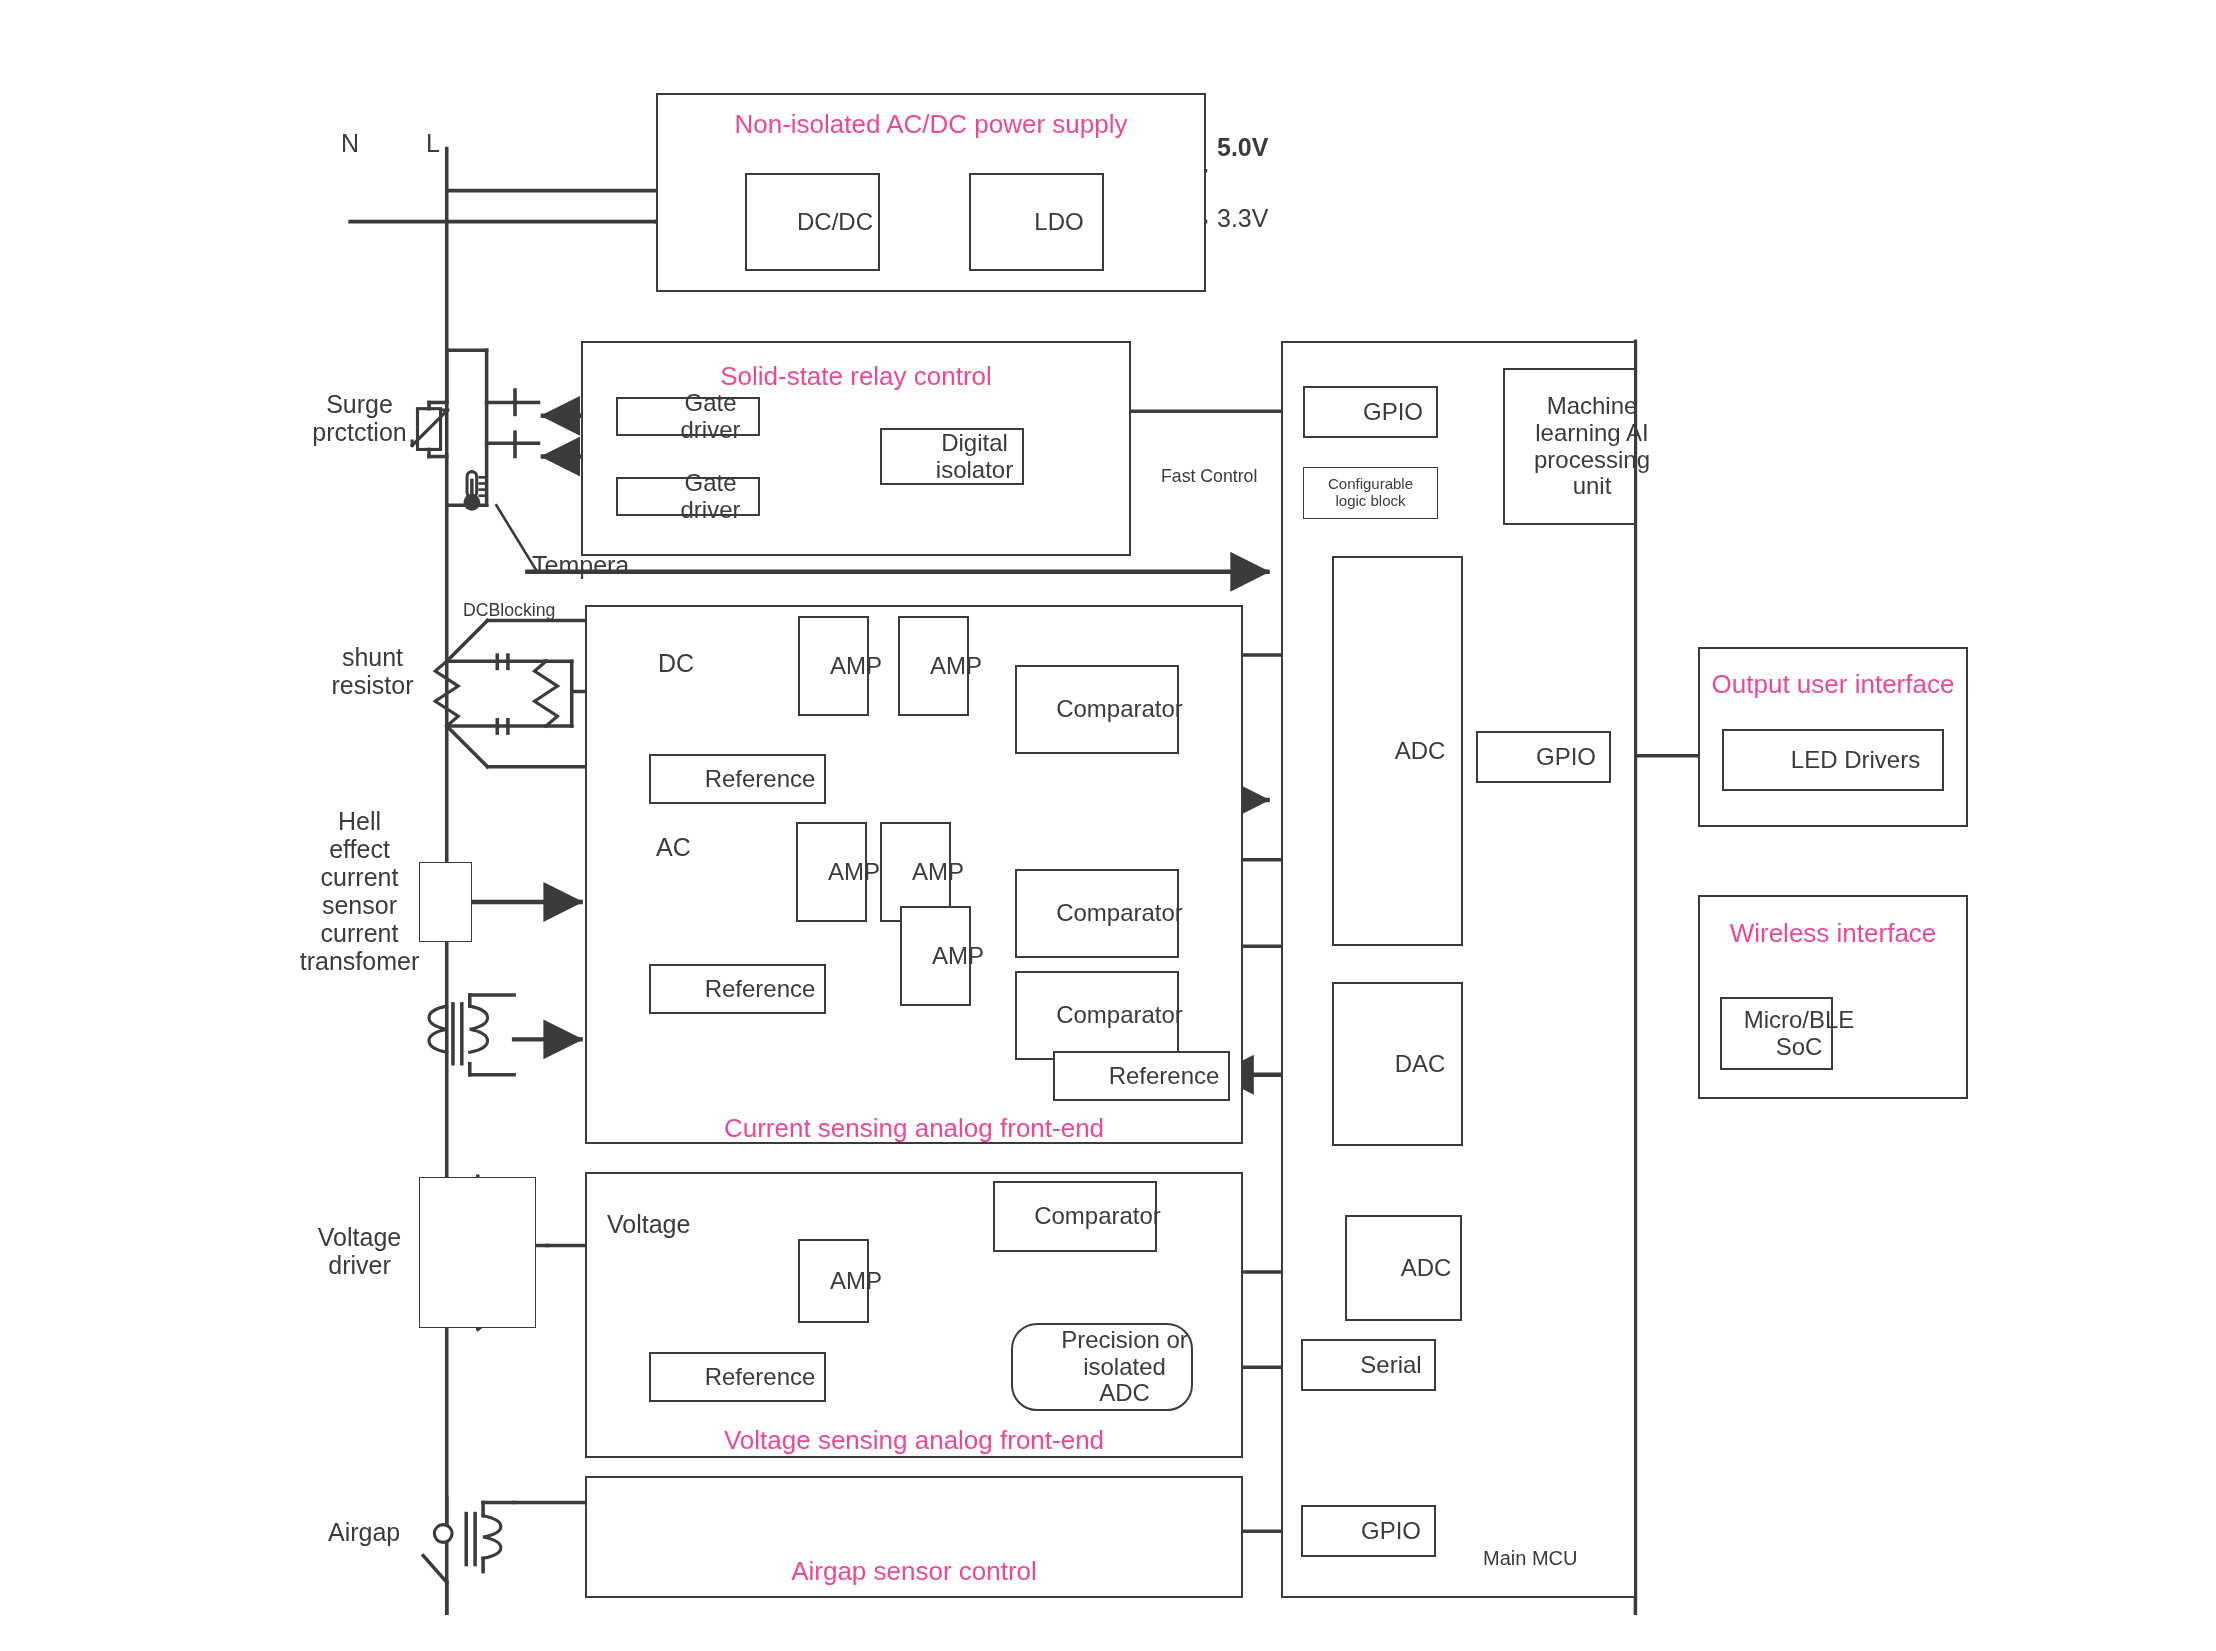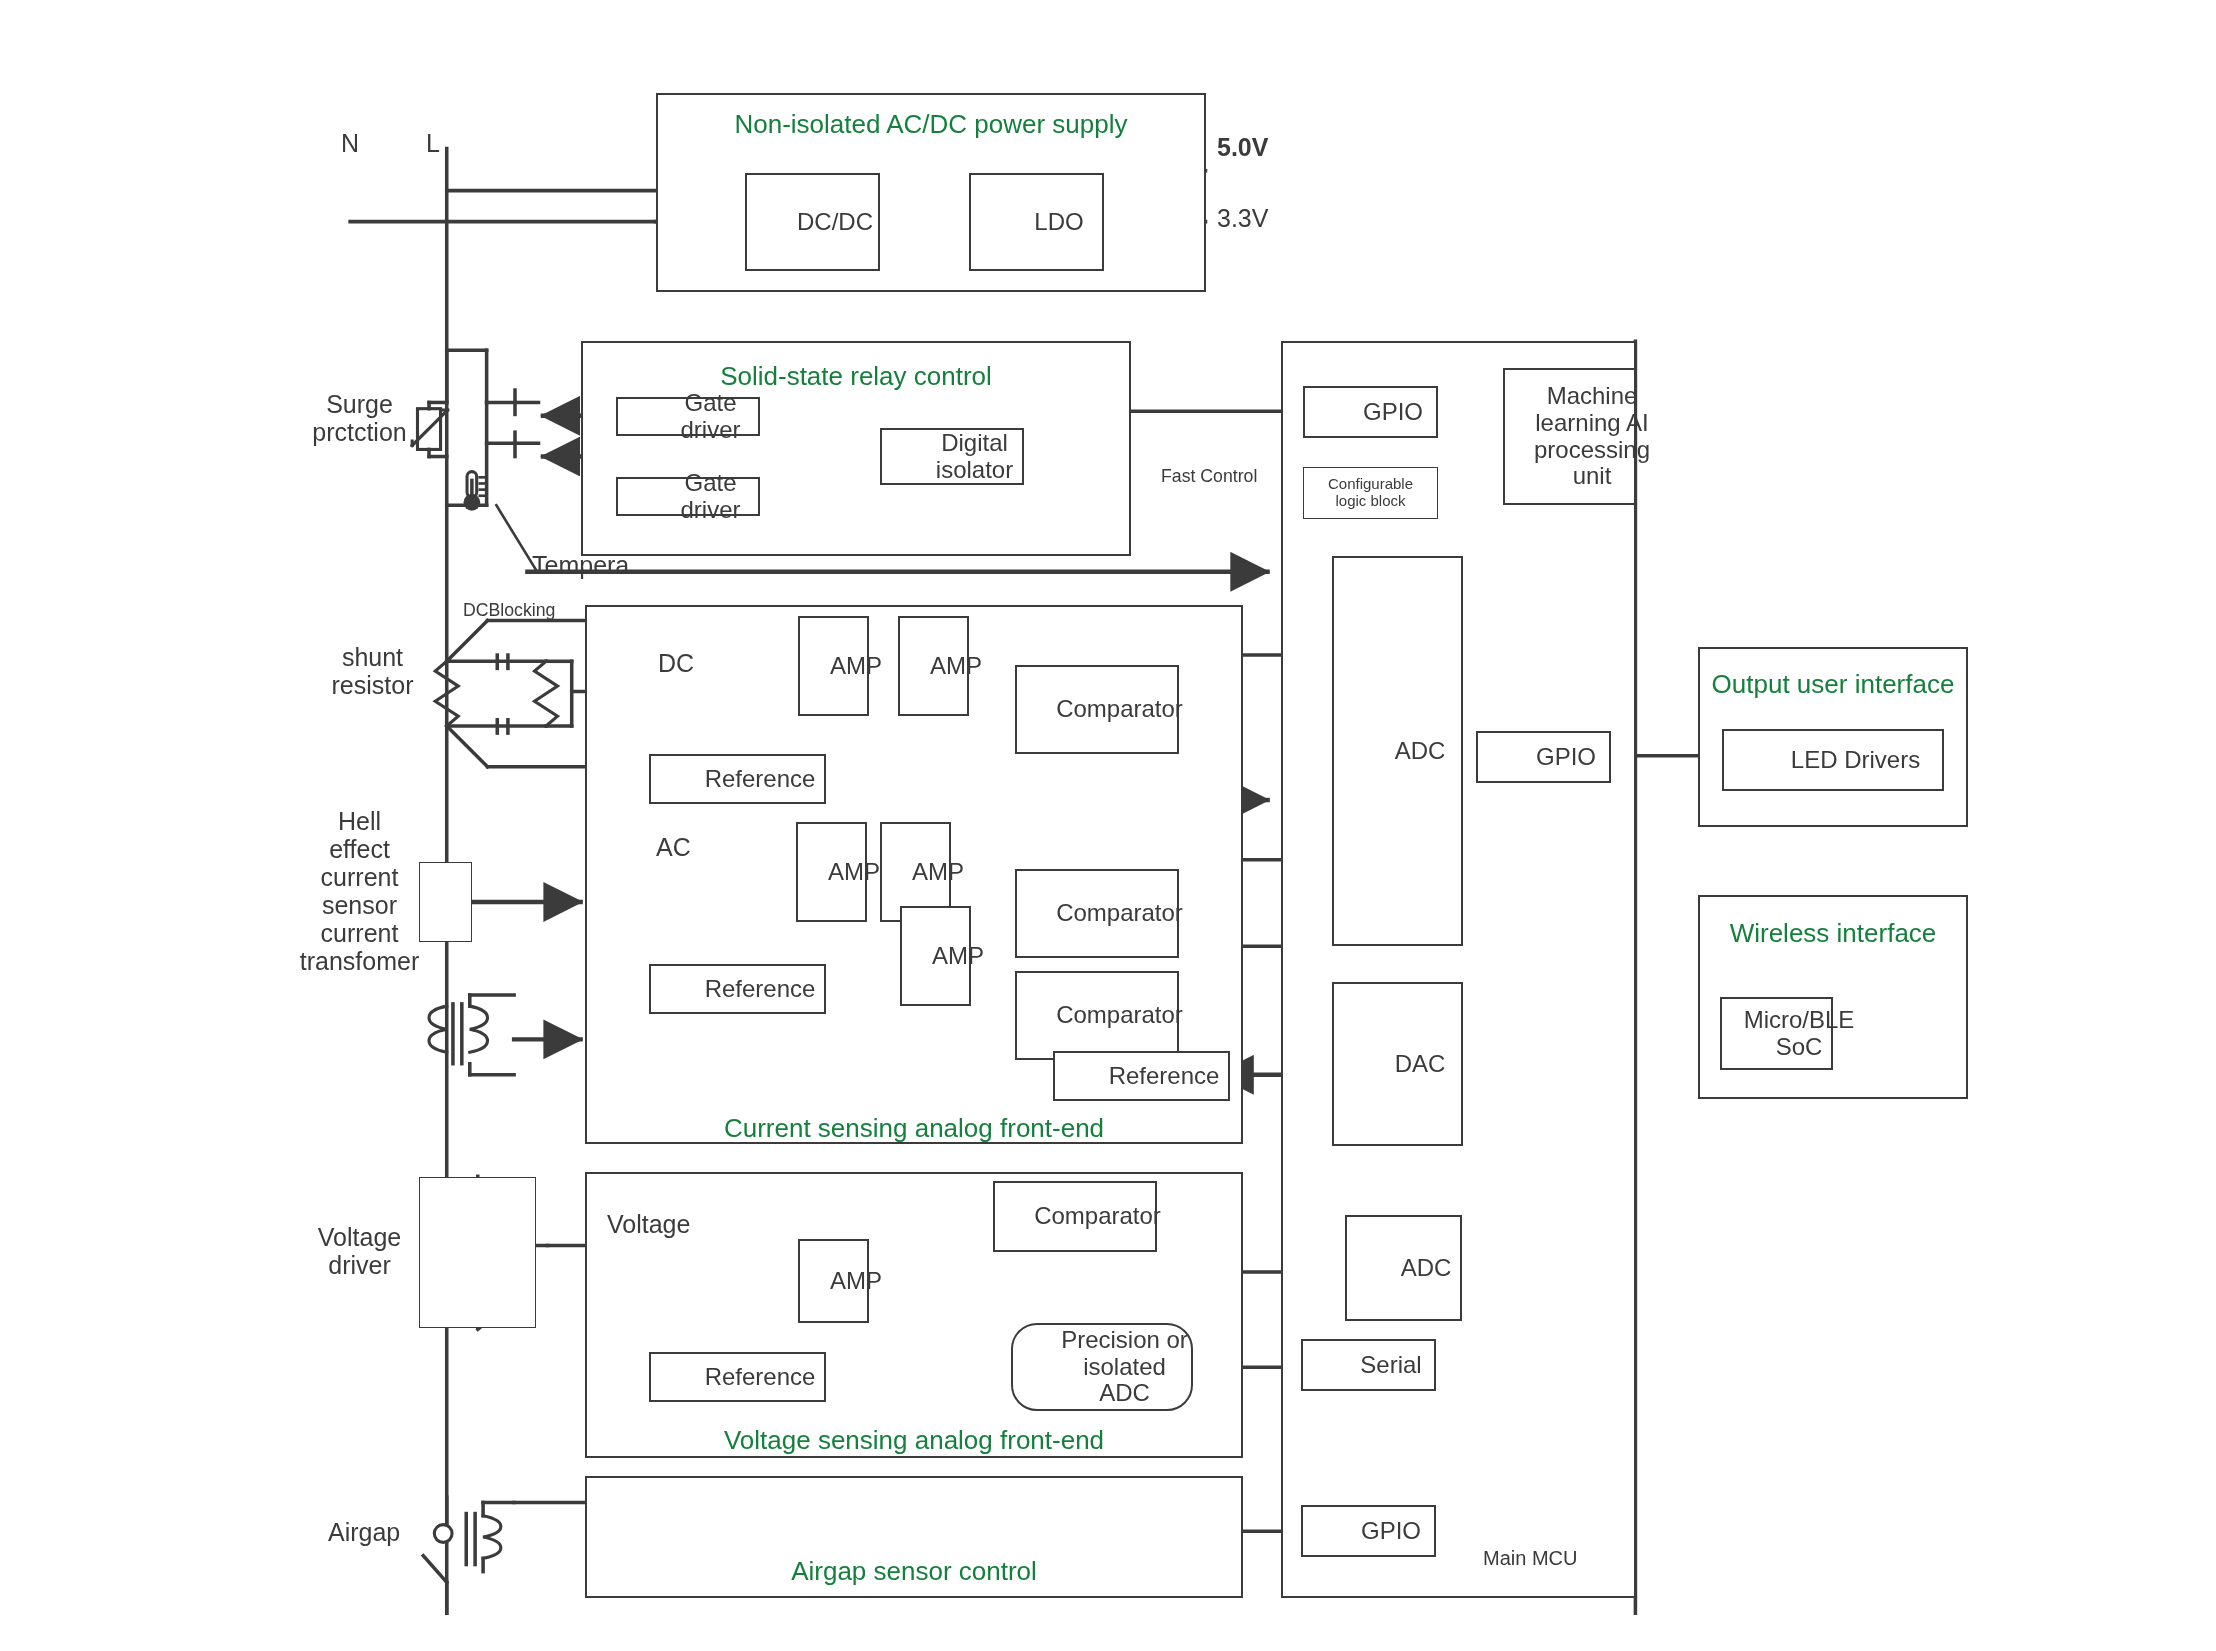--- a/index.html
+++ b/index.html
@@ -10,21 +10,21 @@
   .box{position:absolute;border:2.2px solid #3b3b3b;background:#fff;box-sizing:border-box;
        display:flex;align-items:center;justify-content:center;text-align:center;line-height:1.12;}
   .box.thin{border-width:1.8px;}
   .lbl{position:absolute;color:#3b3b3b;line-height:1.12;white-space:pre-line;}
   .ctr{text-align:center;}
   .t-title{font-size:20px;}
   .t-box{font-size:24px;padding-left:45px;}
   .t-small{font-size:17.7px;}
   .t-tiny{font-size:15px;}
   .t-cap{font-size:25px;}
-  .containerTitle{position:absolute;font-size:26px;text-align:center;color:#15803d;}
+  .containerTitle{position:absolute;font-size:26px;text-align:center;color:#ec4899;}
 </style>
 </head>
 <body>
 
 <div id="stage">
 
   <svg id="wires" viewBox="0 0 5000 3725">
     <defs>
       <marker id="ah" markerWidth="9" markerHeight="9" refX="8.4" refY="4.5" orient="auto" markerUnits="strokeWidth">
         <path d="M0,0 L9,4.5 L0,9 z" fill="#3b3b3b"></path>
@@ -303,21 +303,21 @@
   <div class="lbl t-small" style="left:1161px;top:440px;margin-top:27px;">Fast Control</div>
 
   <div class="box" style="left:1281px;top:341px;width:355px;height:1257px;"></div>
   <div class="lbl t-title" style="left:1483px;top:1547px;">Main MCU</div>
 
   <div class="box t-box" style="left:1303px;top:386px;width:135px;height:52px;">
       <span>GPIO</span>
     </div>
   <div class="box thin t-tiny" style="left:1303px;top:467px;width:135px;height:52px;white-space:pre-line;"><span>Configurable
 logic block</span></div>
-  <div class="box t-box" style="left:1503px;top:368px;width:133px;height:137px;white-space:pre-line;"><span>Machine
+  <div class="box t-box" style="left:1503px;top:368px;width:133px;height:157px;white-space:pre-line;"><span>Machine
 learning AI
 processing
 unit</span></div>
 
   <div class="box t-box" style="left:1332px;top:556px;width:131px;height:390px;">
       <span>ADC</span>
     </div>
   <div class="box t-box" style="left:1332px;top:982px;width:131px;height:164px;">
       <span>DAC</span>
     </div>

